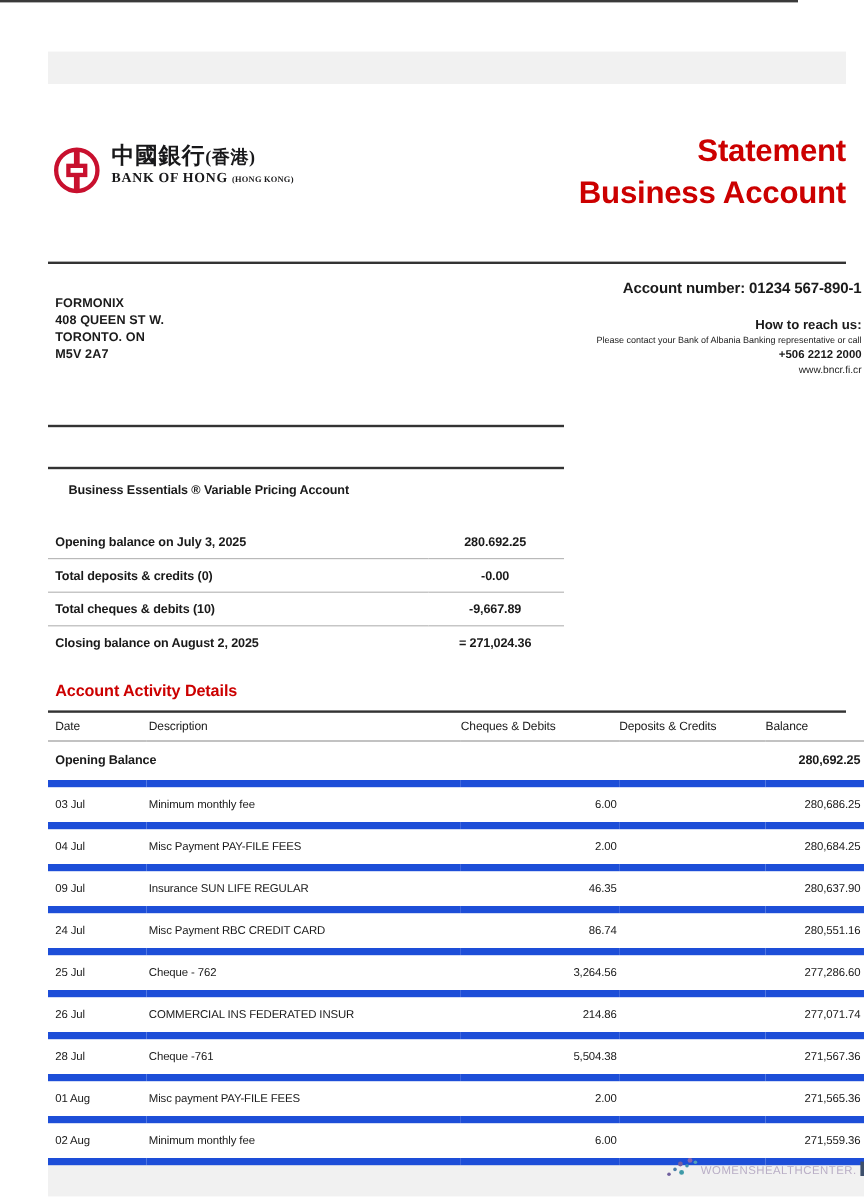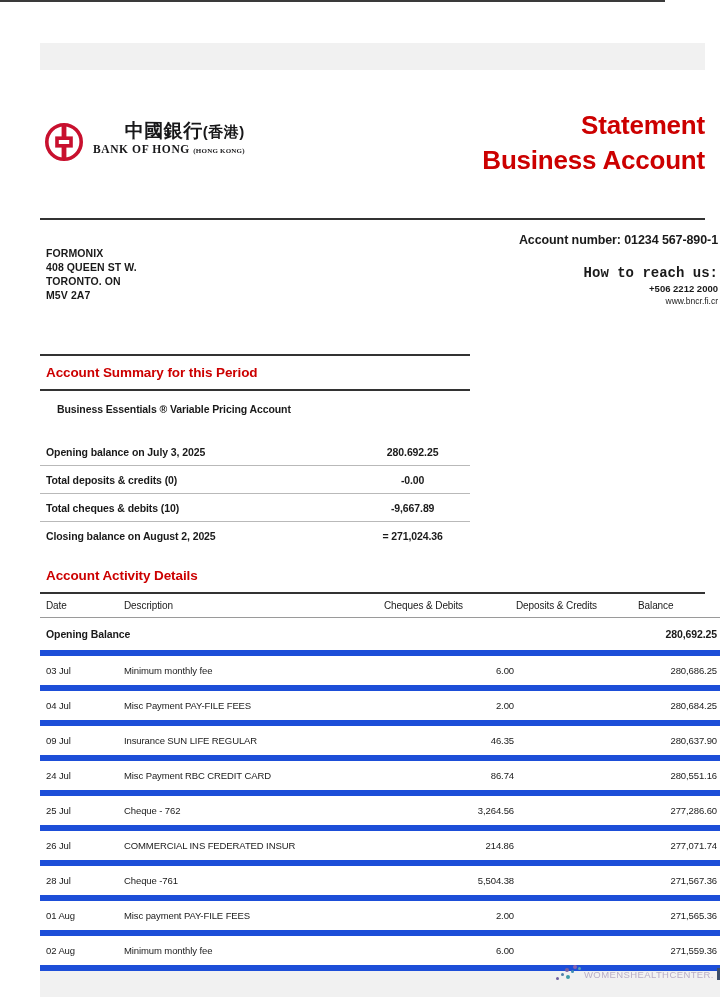--- a/index.html
+++ b/index.html
@@ -51,28 +51,27 @@
     width: 40px;
     height: 40px;
     flex: 0 0 auto;
     margin-top: 4px;
   }
   .logo-text {
     margin-left: 9px;
     margin-top: 2px;
   }
   .logo-cn {
-    font-family: Liberation Sans, sans-serif;
+    font-family: Liberation Serif, serif;
     font-size: 19px;
     font-weight: bold;
     color: #18181a;
     letter-spacing: 0.5px;
     line-height: 1.15;
     white-space: nowrap;
-    text-align: right;
   }
   .logo-cn .paren {
     font-size: 15px;
   }
   .logo-en {
     font-family: "Liberation Serif", serif;
     font-size: 11.5px;
     font-weight: bold;
     color: #18181a;
     letter-spacing: 0.6px;
@@ -130,24 +129,23 @@
     font-weight: bold;
     letter-spacing: -0.1px;
   }
   .meta-account {
     font-size: 12.5px;
     font-weight: bold;
     margin-top: 12px;
     letter-spacing: -0.1px;
   }
   .meta-reach {
-    font-size: 14px;
+    font-size: 11px;
     font-weight: bold;
     margin-top: 18px;
-    font-family: Liberation Mono, monospace;
   }
   .meta-contact {
     font-size: 7.5px;
     margin-top: 2px;
     color: #222;
   }
   .meta-phone {
     font-size: 9.5px;
     font-weight: bold;
     margin-top: 2px;
@@ -330,26 +328,26 @@
   <div class="address">
     <div>FORMONIX</div>
     <div>408 QUEEN ST W.</div>
     <div>TORONTO. ON</div>
     <div>M5V 2A7</div>
   </div>
 
   <div class="meta">
     <div class="meta-account">Account number: 01234 567-890-1</div>
     <div class="meta-reach">How to reach us:</div>
+    <div class="meta-contact">Please contact your Bank of Albania Banking representative or call</div>
     <div class="meta-phone">+506 2212 2000</div>
     <div class="meta-web">www.bncr.fi.cr</div>
   </div>
 
   <div class="hr-dark hr-summary-top"></div>
-  <div class="section-title" id="summary-title">Account Summary for this Period</div>
   <div class="hr-dark hr-summary-bot"></div>
 
   <div class="summary-sub">Business Essentials ® Variable Pricing Account</div>
 
   <table class="summary-table">
     <tbody>
       <tr>
         <td class="label">Opening balance on July 3, 2025</td>
         <td class="value">280.692.25</td>
       </tr>

